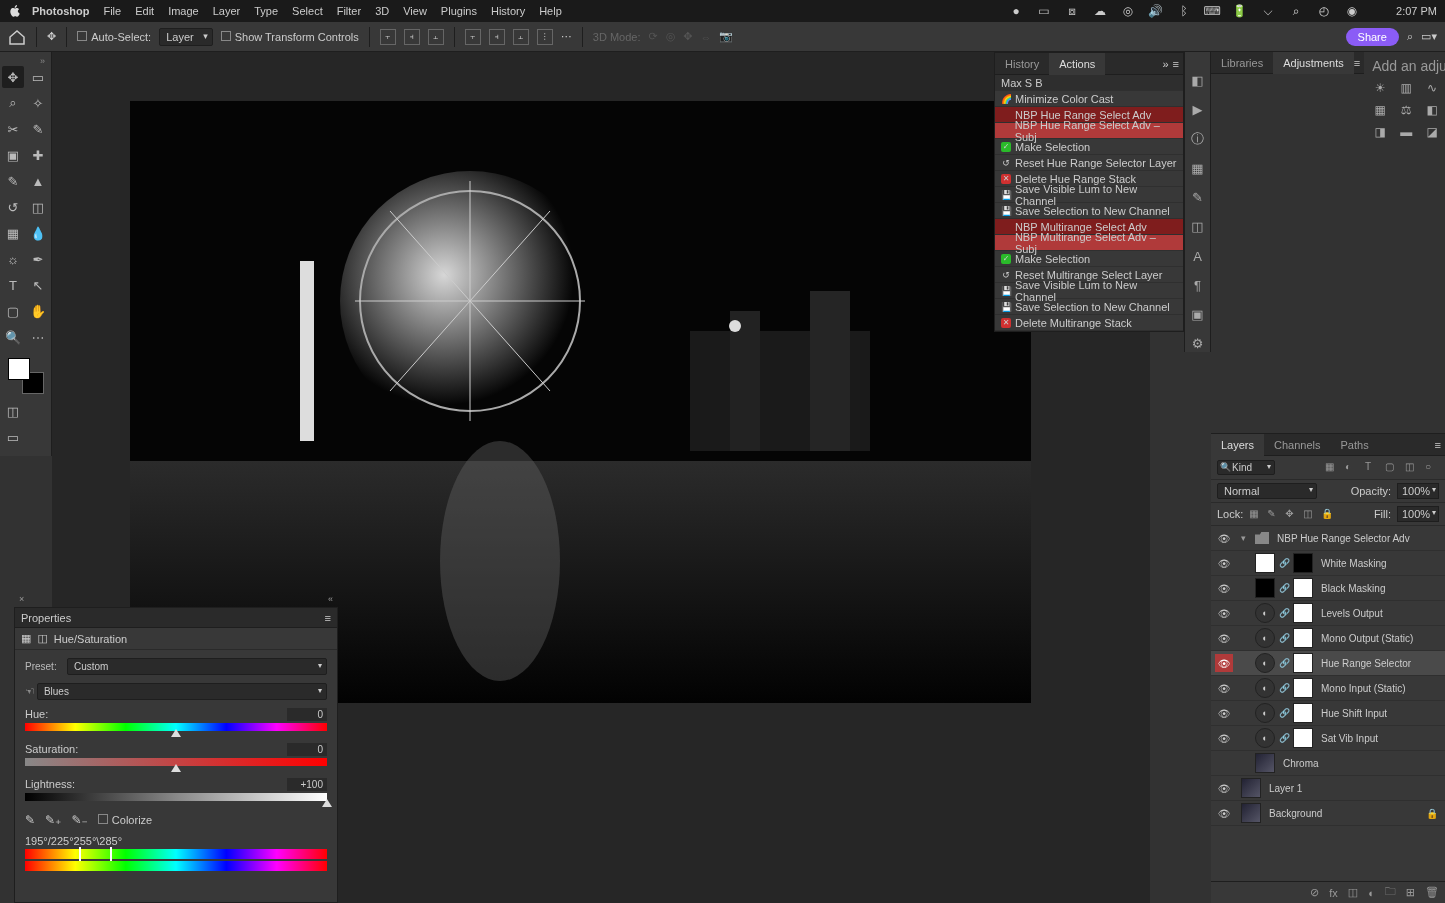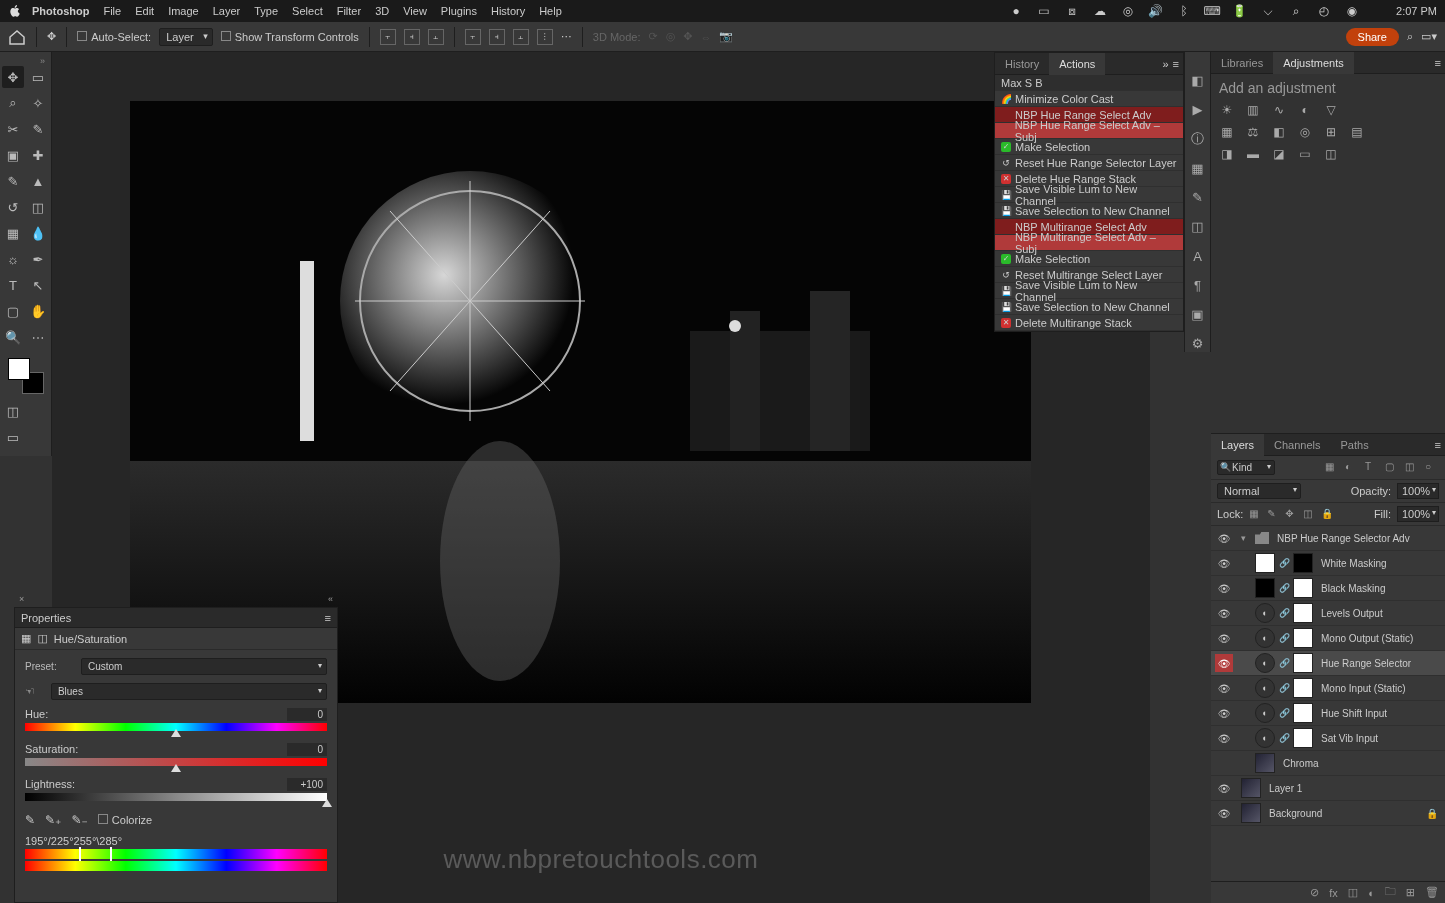--- a/index.html
+++ b/index.html
@@ -12,32 +12,32 @@
 .menubar-right .mi{width:16px;height:16px;display:flex;align-items:center;justify-content:center;font-size:12px}
 .clock{margin-left:24px}
 .options-bar{height:30px;background:#383838;border-bottom:1px solid #1e1e1e;display:flex;align-items:center;padding:0 8px;gap:8px}
 .options-bar .home{width:18px;height:18px}
 .options-bar .divider{width:1px;height:20px;background:#1e1e1e;margin:0 2px}
 .checkbox{width:10px;height:10px;border:1px solid #888;display:inline-block;margin-right:4px}
 .select-box{background:#2a2a2a;border:1px solid #1e1e1e;padding:2px 18px 2px 6px;position:relative;border-radius:2px}
 .select-box::after{content:"▾";position:absolute;right:4px;top:2px;font-size:9px}
 .align-icon{width:16px;height:16px;border:1px solid #666;display:flex;align-items:center;justify-content:center;font-size:8px}
 .options-right{position:absolute;right:8px;display:flex;align-items:center;gap:8px}
-.share-btn{background:#c2410c;color:#fff;padding:3px 12px;border-radius:10px;font-size:11px}
+.share-btn{background:#8b5cf6;color:#fff;padding:3px 12px;border-radius:10px;font-size:11px}
 .toolbox{position:absolute;left:0;top:52px;width:52px;background:#383838;border-right:1px solid #1e1e1e;padding:4px 2px;display:flex;flex-direction:column}
 .tool-row{display:flex;justify-content:space-between;margin-bottom:4px}
 .tool{width:22px;height:22px;display:flex;align-items:center;justify-content:center;border-radius:2px;font-size:13px;color:#bbb}
 .tool.sel{background:#1e1e1e}
 .color-swatches{position:relative;width:36px;height:36px;margin:6px auto}
 .fg-swatch{position:absolute;width:22px;height:22px;background:#fff;border:1px solid #000;top:0;left:0;z-index:2}
 .bg-swatch{position:absolute;width:22px;height:22px;background:#000;border:1px solid #666;bottom:0;right:0}
 .canvas-area{position:absolute;left:52px;top:52px;right:295px;bottom:0;background:#262626;overflow:hidden}
 .canvas-img{position:absolute;left:78px;top:49px;width:901px;height:602px;background:#000}
 .watermark{position:absolute;bottom:28px;left:50%;transform:translateX(-50%);font-size:26px;color:#5a5a5a;letter-spacing:0.5px}
-.panel-dock-right{position:absolute;right:0;top:52px;width:234px;bottom:0;background:#323232;display:flex;flex-direction:column}
+.panel-dock-right{position:absolute;right:0;top:52px;width:234px;bottom:0;background:#323232;display:flex;flex-direction:row}
 .panel-dock-mid{position:absolute;right:234px;top:52px;width:27px;height:300px;background:#383838;border-left:1px solid #1e1e1e;border-right:1px solid #1e1e1e;display:flex;flex-direction:column;align-items:center;gap:12px;padding-top:20px}
 .dock-icon{width:18px;height:18px;display:flex;align-items:center;justify-content:center;font-size:13px;color:#aaa}
 .actions-panel{position:absolute;right:261px;top:52px;width:190px;background:#383838;border:1px solid #1e1e1e}
 .panel-tabs{height:22px;background:#2a2a2a;display:flex;align-items:center;border-bottom:1px solid #1e1e1e}
 .panel-tab{padding:4px 10px;color:#999;height:22px;display:flex;align-items:center}
 .panel-tab.active{background:#383838;color:#ddd}
 .panel-tab-icons{margin-left:auto;padding-right:4px;display:flex;gap:4px}
 .actions-list{max-height:270px;overflow:hidden}
 .action-item{height:16px;display:flex;align-items:center;padding:0 4px 0 6px;border-bottom:1px solid #2f2f2f;font-size:10px;gap:4px}
 .action-item .ai-icon{width:10px;height:10px;display:inline-block;font-size:9px;text-align:center}
@@ -52,21 +52,21 @@
 .adj-ico{width:16px;height:16px;display:flex;align-items:center;justify-content:center;font-size:12px;color:#aaa}
 .layers-panel{position:absolute;bottom:0;left:0;right:0;height:470px;background:#383838;border-top:1px solid #1e1e1e;display:flex;flex-direction:column}
 .layers-header{display:flex;align-items:center;padding:4px 6px;gap:6px;border-bottom:1px solid #2a2a2a}
 .layers-header .search-wrap{flex:1;display:flex;align-items:center;gap:4px}
 .kind-select{background:#2a2a2a;border:1px solid #1e1e1e;padding:1px 16px 1px 14px;position:relative;border-radius:2px;font-size:10px;width:58px}
 .kind-select::before{content:"🔍";position:absolute;left:2px;top:1px;font-size:9px}
 .kind-select::after{content:"▾";position:absolute;right:3px;top:1px;font-size:8px}
 .filter-icons{display:flex;gap:6px}
 .fi{width:14px;height:14px;font-size:10px;color:#999}
 .blend-row,.lock-row{display:flex;align-items:center;padding:3px 6px;gap:6px;border-bottom:1px solid #2a2a2a;font-size:10px}
-.blend-select{background:#2a2a2a;border:1px solid #1e1e1e;padding:1px 16px 1px 6px;position:relative;border-radius:2px;width:84px}
+.blend-select{background:#2a2a2a;border:1px solid #1e1e1e;padding:1px 16px 1px 6px;position:relative;border-radius:2px;width:100px}
 .blend-select::after{content:"▾";position:absolute;right:3px;top:1px;font-size:8px}
 .opacity-input{background:#2a2a2a;border:1px solid #1e1e1e;padding:1px 4px;width:42px;position:relative}
 .opacity-input::after{content:"▾";position:absolute;right:2px;top:1px;font-size:8px}
 .lock-icons{display:flex;gap:6px}
 .li{width:12px;height:12px;font-size:10px;color:#999}
 .layer-list{flex:1;overflow:hidden}
 .layer-row{height:25px;display:flex;align-items:center;padding:0 4px;border-bottom:1px solid #2f2f2f;gap:4px}
 .layer-row.sel{background:#4a4a4a}
 .layer-row.sel-red .eye{background:#b03a3a;color:#fff}
 .eye{width:18px;height:18px;display:flex;align-items:center;justify-content:center;font-size:10px}
@@ -81,21 +81,21 @@
 .layer-name{font-size:10px;margin-left:4px;flex:1}
 .lock-ico{font-size:10px;color:#999;margin-right:2px}
 .layers-footer{height:22px;border-top:1px solid #1e1e1e;display:flex;align-items:center;justify-content:flex-end;padding:0 6px;gap:10px}
 .lf-ico{font-size:11px;color:#999}
 .properties-panel{position:absolute;left:14px;bottom:0;width:324px;height:296px;background:#383838;border:1px solid #1e1e1e;display:flex;flex-direction:column}
 .prop-header{height:20px;background:#2a2a2a;display:flex;align-items:center;padding:0 6px;border-bottom:1px solid #1e1e1e}
 .prop-header .title{font-weight:500}
 .prop-header .menu{margin-left:auto;font-size:11px}
 .prop-sub{height:22px;display:flex;align-items:center;padding:0 6px;gap:6px;border-bottom:1px solid #2a2a2a}
 .prop-body{padding:8px 10px;flex:1}
-.prop-row{display:flex;align-items:center;margin-bottom:8px;gap:16px}
+.prop-row{display:flex;align-items:center;margin-bottom:8px;gap:2px}
 .prop-label{width:40px;font-size:10px;color:#bbb}
 .wide-select{flex:1;background:#2a2a2a;border:1px solid #1e1e1e;padding:2px 18px 2px 6px;position:relative;border-radius:2px;font-size:10px}
 .wide-select::after{content:"▾";position:absolute;right:4px;top:2px;font-size:8px}
 .slider-row{margin-bottom:12px}
 .slider-hdr{display:flex;justify-content:space-between;font-size:10px;margin-bottom:2px}
 .slider-val{background:#2a2a2a;padding:1px 4px;width:40px;text-align:right;font-size:10px}
 .slider-track{height:8px;position:relative;margin-top:2px}
 .hue-grad{height:8px;background:linear-gradient(90deg,red,yellow,lime,cyan,blue,magenta,red)}
 .sat-grad{height:8px;background:linear-gradient(90deg,#888,red)}
 .light-grad{height:8px;background:linear-gradient(90deg,#000,#888,#fff)}
@@ -270,21 +270,20 @@
       <rect x="680" y="190" width="40" height="160" fill="#252525"></rect>
       <circle cx="605" cy="225" r="6" fill="#ddd"></circle>
       <linearGradient id="water" x1="0" y1="0" x2="0" y2="1">
           <stop offset="0" stop-color="#444"></stop>
           <stop offset="1" stop-color="#000"></stop>
         </linearGradient>
       <rect x="0" y="360" width="901" height="242" fill="url(#water)" opacity="0.6"></rect>
       <ellipse cx="370" cy="460" rx="60" ry="120" fill="#666" opacity="0.4"></ellipse>
     </svg>
   </div>
-  <div class="watermark">www.nbpretouchtools.com</div>
 </div>
 
 <div class="actions-panel">
   <div class="panel-tabs">
     <div class="panel-tab">History</div>
     <div class="panel-tab active">Actions</div>
     <div class="panel-tab-icons">
         <span>»</span>
         <span>≡</span>
       </div>

